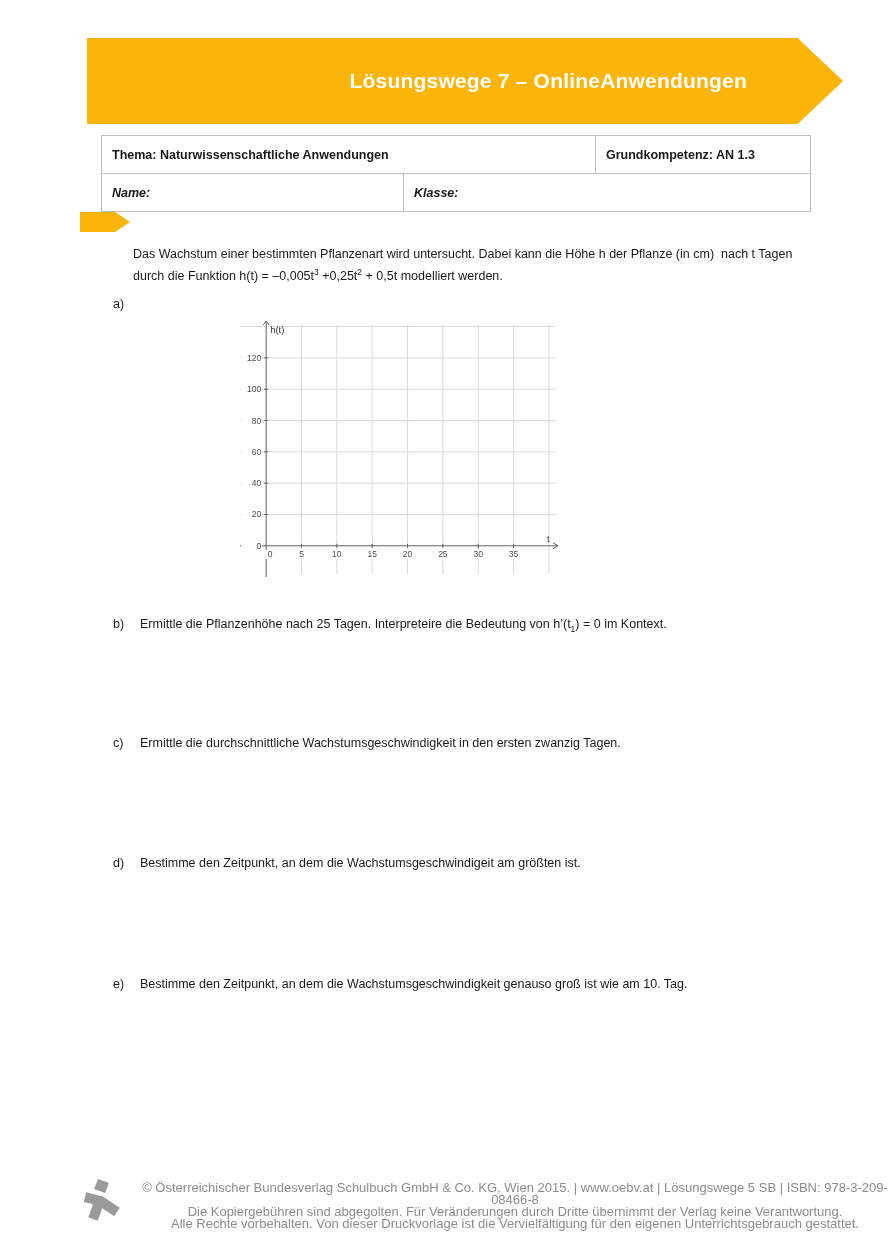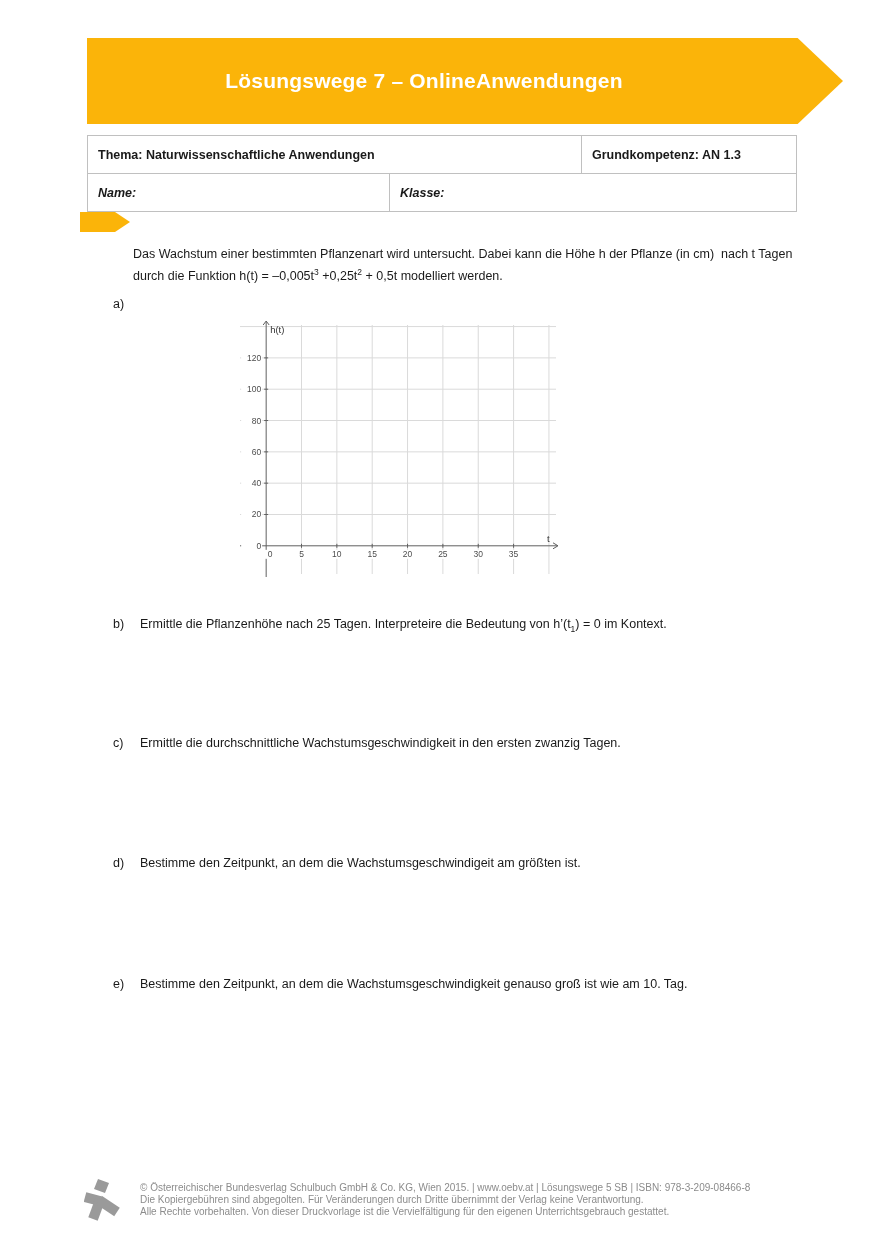--- a/index.html
+++ b/index.html
@@ -3,26 +3,26 @@
 <meta charset="utf-8">
 <style>
   html,body{margin:0;padding:0;background:#fff;}
   .page{position:relative;width:890px;height:1259px;background:#ffffff;
         font-family:"Liberation Sans",sans-serif;color:#1a1a1a;overflow:hidden;}
 
   
   .banner{position:absolute;left:87px;top:38px;width:756px;height:86px;
           background:var(--accent,#FBB409);
           clip-path:polygon(0 0,94% 0,100% 50%,94% 100%,0 100%);
-          display:flex;align-items:center;justify-content:center;
+          display:flex;align-items:center;justify-content:flex-end;
           box-sizing:border-box;padding:0 96px 0 14px;}
   .banner-title,.banner-badge{font-weight:bold;font-size:21px;color:#ffffff;letter-spacing:.2px;}
 
   
-  .info-table{position:absolute;left:87px;top:135px;width:710px;
+  .info-table{position:absolute;left:101px;top:135px;width:710px;
               border:1px solid var(--table_border,#c0c0c0);box-sizing:border-box;}
   .it-row{display:grid;}
   .it-row1{grid-template-columns:493px 1fr;border-bottom:1px solid var(--table_border,#c0c0c0);}
   .it-row2{grid-template-columns:301px 300px 1fr;font-style:italic;}
   .it-cell{height:37px;display:flex;align-items:center;padding-left:10px;
            font-weight:bold;font-size:12.5px;box-sizing:border-box;}
   .it-cell + .it-cell{border-left:1px solid var(--table_border,#c0c0c0);text-align:center;}
 
   .mini-arrow{position:absolute;left:80px;top:212px;width:50px;height:20px;
               background:var(--accent,#FBB409);
@@ -38,21 +38,21 @@
   .task{position:absolute;left:87px;font-size:12.5px;display:flex;line-height:17px;}
   .task-letter{flex:none;width:27px;margin-left:26px;}
   .task-text{white-space:pre-wrap;}
 
   
   .chart{position:absolute;left:238px;top:320px;width:322px;height:258px;}
 
   
   .footer{position:absolute;left:84px;top:1178px;display:flex;align-items:flex-start;}
   .footer-logo{flex:none;width:38px;height:44px;margin-right:18px;}
-  .footer-text{font-size:10px;line-height:12px;color:var(--footer_text,#8c8c8c);padding-top:4px;}
+  .footer-text{font-size:13px;line-height:12px;color:var(--footer_text,#8c8c8c);padding-top:4px;text-align:center;}
 </style>
 </head>
 <body>
 
 <div class="page">
 
   <div class="banner">
     <span class="banner-title">Lösungswege 7 – Online</span>
     <span class="banner-badge">Anwendungen</span>
   </div>

